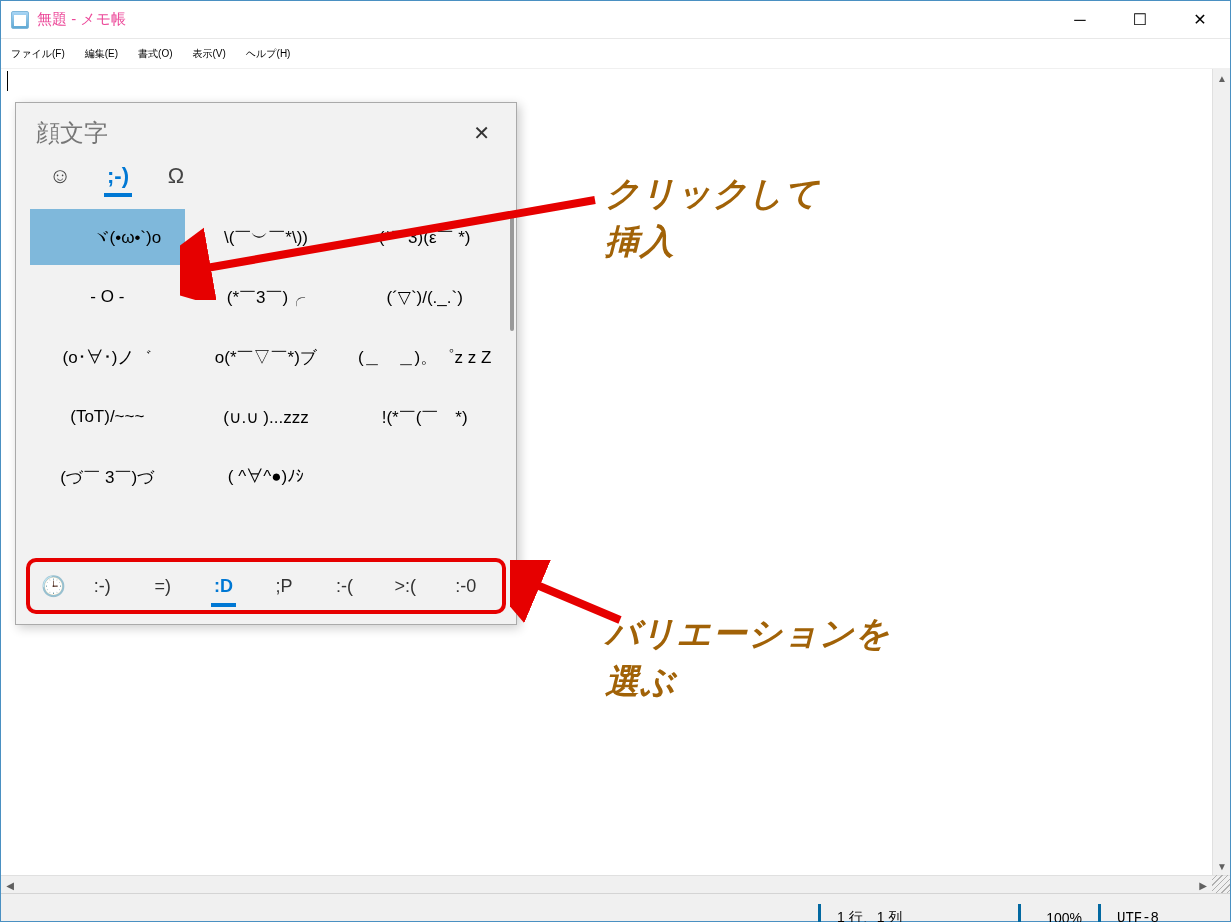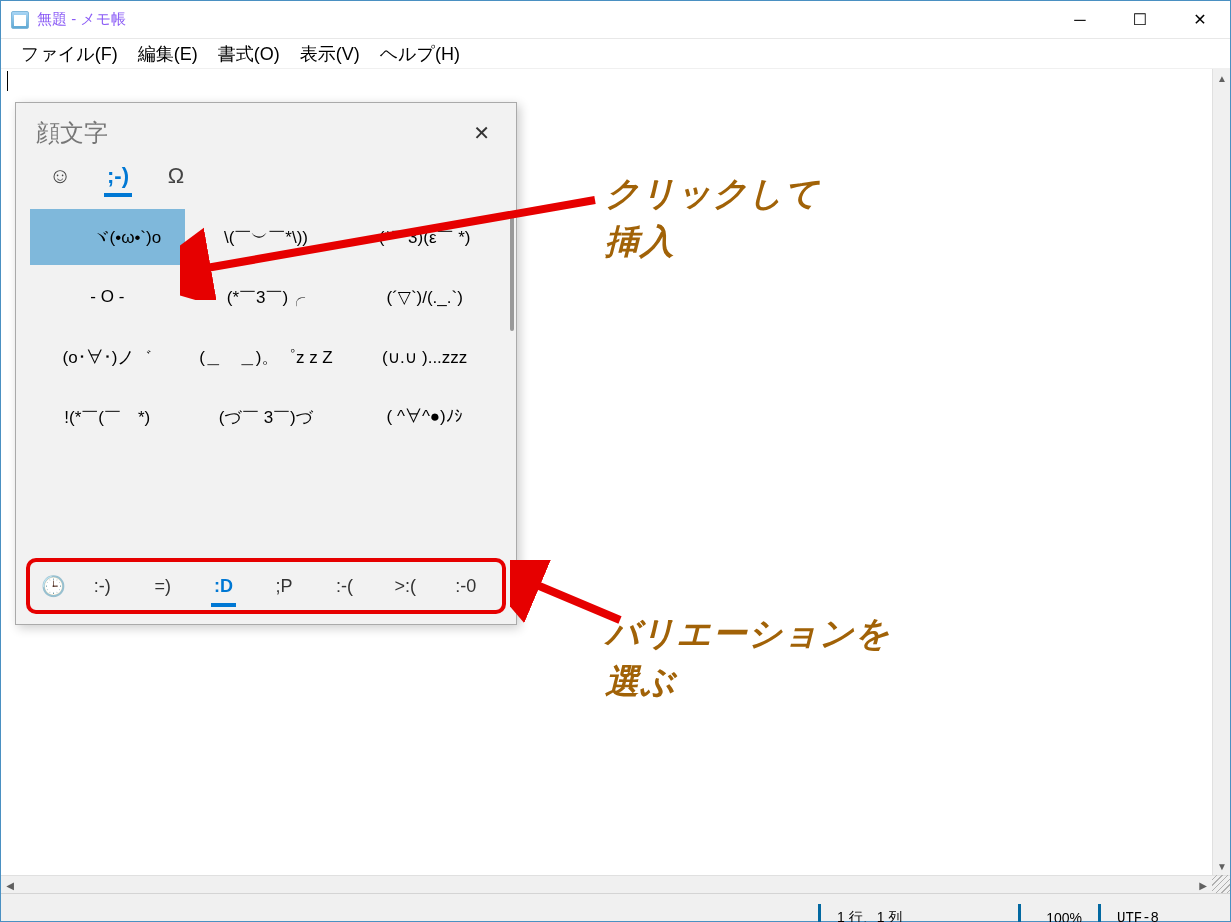--- a/index.html
+++ b/index.html
@@ -37,36 +37,36 @@
       border: 1px solid #7fb8db;
       border-radius: 2px;
       position: relative;
     }
     .titlebar .app-icon::after {
       content: "";
       position: absolute;
       top: 3px; left: 2px; right: 2px; bottom: 2px;
       background: #fff;
     }
-    .title-text { flex: 1; color: #8b5cf6; }
+    .title-text { flex: 1; color: #ec4899; }
     .win-buttons { display: flex; height: 100%; }
     .win-btn {
       width: 60px;
       display: flex;
       align-items: center;
       justify-content: center;
       font-size: 16px;
       color: #000;
     }
     .menubar {
       height: 30px;
       display: flex;
       align-items: center;
-      padding-left: 10px;
-      font-size: 18px;
+      padding-left: 0;
+      font-size: 10px;
       border-bottom: 1px solid #f0f0f0;
     }
     .menu-item { padding: 4px 10px; cursor: default; }
     .editor-area {
       flex: 1;
       position: relative;
       background: #fff;
       overflow: hidden;
     }
     .text-cursor {
@@ -326,21 +326,23 @@
     <div class="panel-tab">Ω</div>
   </div>
   <div class="kaomoji-grid">
     <div class="kao-cell selected">ヾ(•ω•`)o</div>
     <div class="kao-cell">\(￣︶￣*\))</div>
     <div class="kao-cell">(*￣3)(ε￣ *)</div>
     <div class="kao-cell">- O -</div>
     <div class="kao-cell">(*￣3￣)╭</div>
     <div class="kao-cell">(´▽`)/(._.`)</div>
     <div class="kao-cell">(o･∀･)ノ゛</div>
+    <div class="kao-cell">o(*￣▽￣*)ブ</div>
     <div class="kao-cell">(＿　＿)。゜z z Z</div>
+    <div class="kao-cell">(ToT)/~~~</div>
     <div class="kao-cell">(∪.∪ )...zzz</div>
     <div class="kao-cell">!(*￣(￣　*)</div>
     <div class="kao-cell">(づ￣ 3￣)づ</div>
     <div class="kao-cell">( ^∀^●)ﾉｼ</div>
     <div class="grid-scroll"></div>
   </div>
   <div class="variation-bar">
     <div class="var-clock">🕒</div>
     <div class="var-item">:-)</div>
     <div class="var-item">=)</div>

